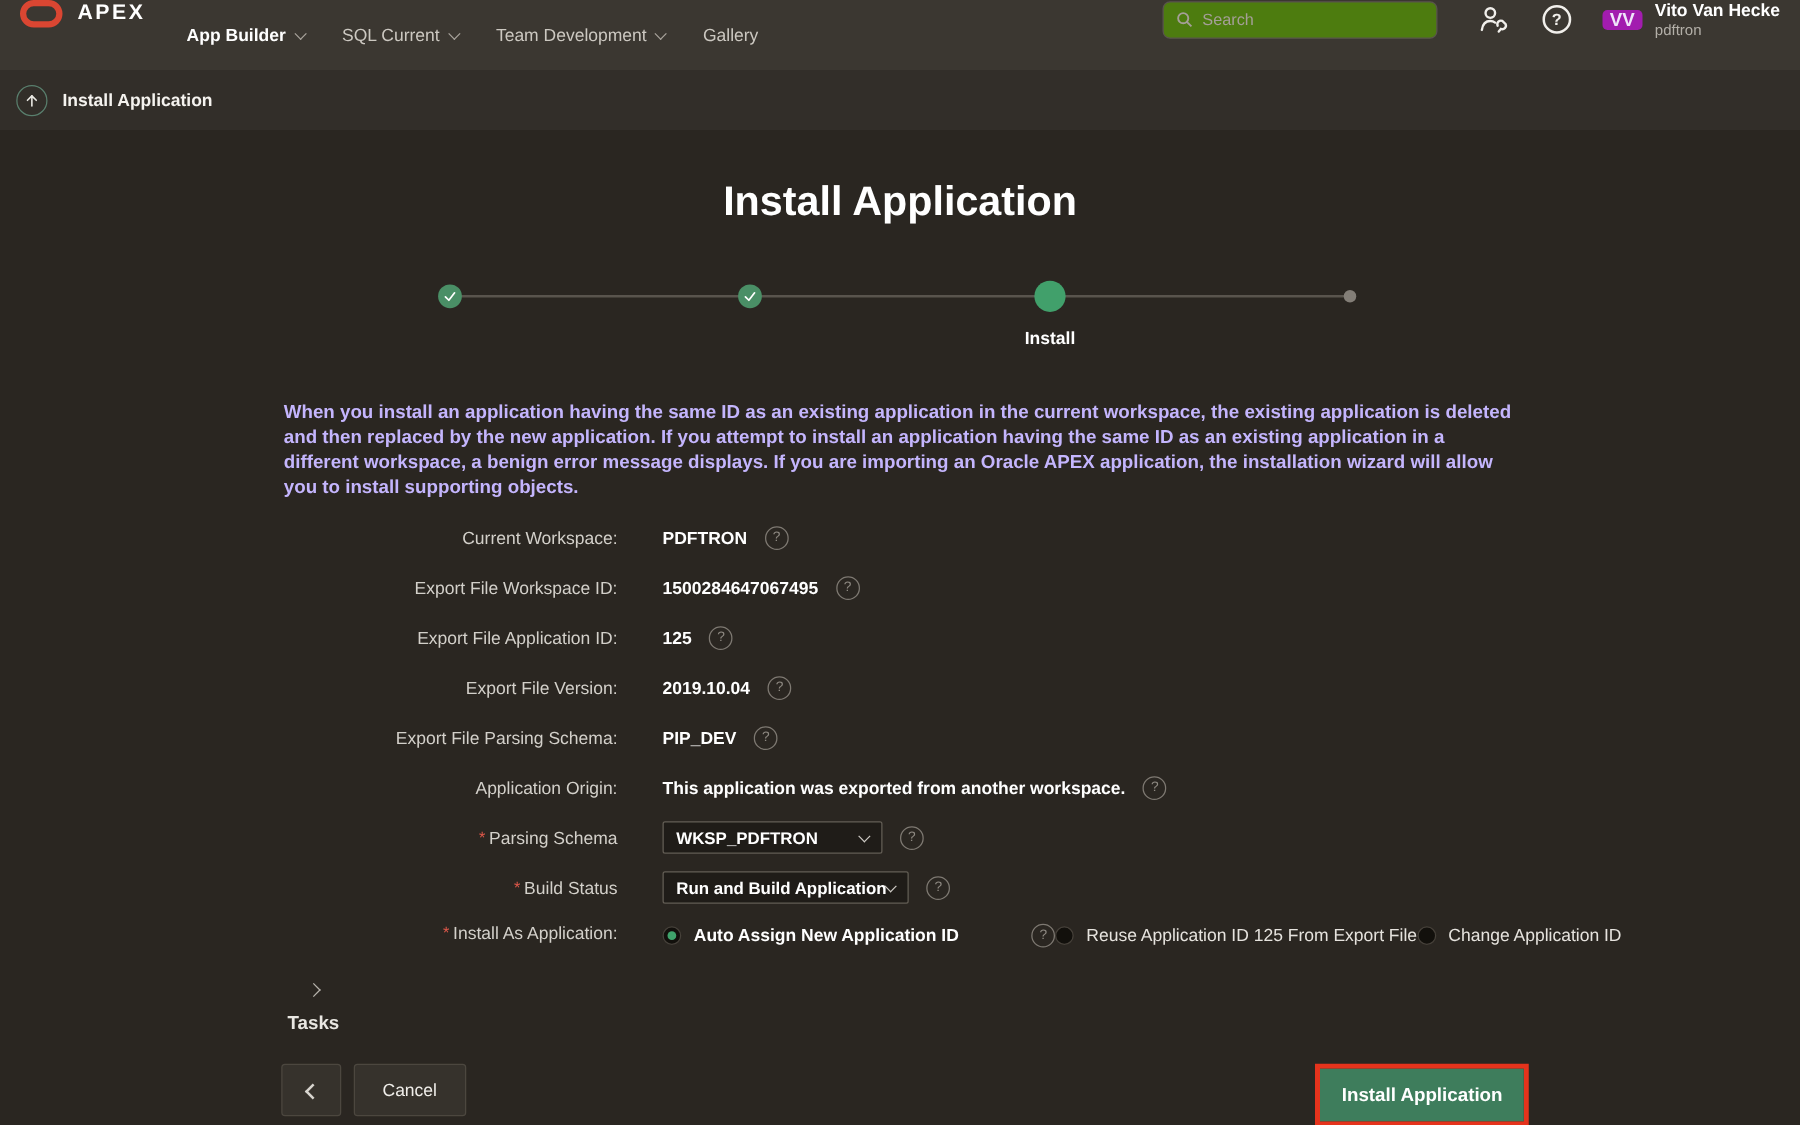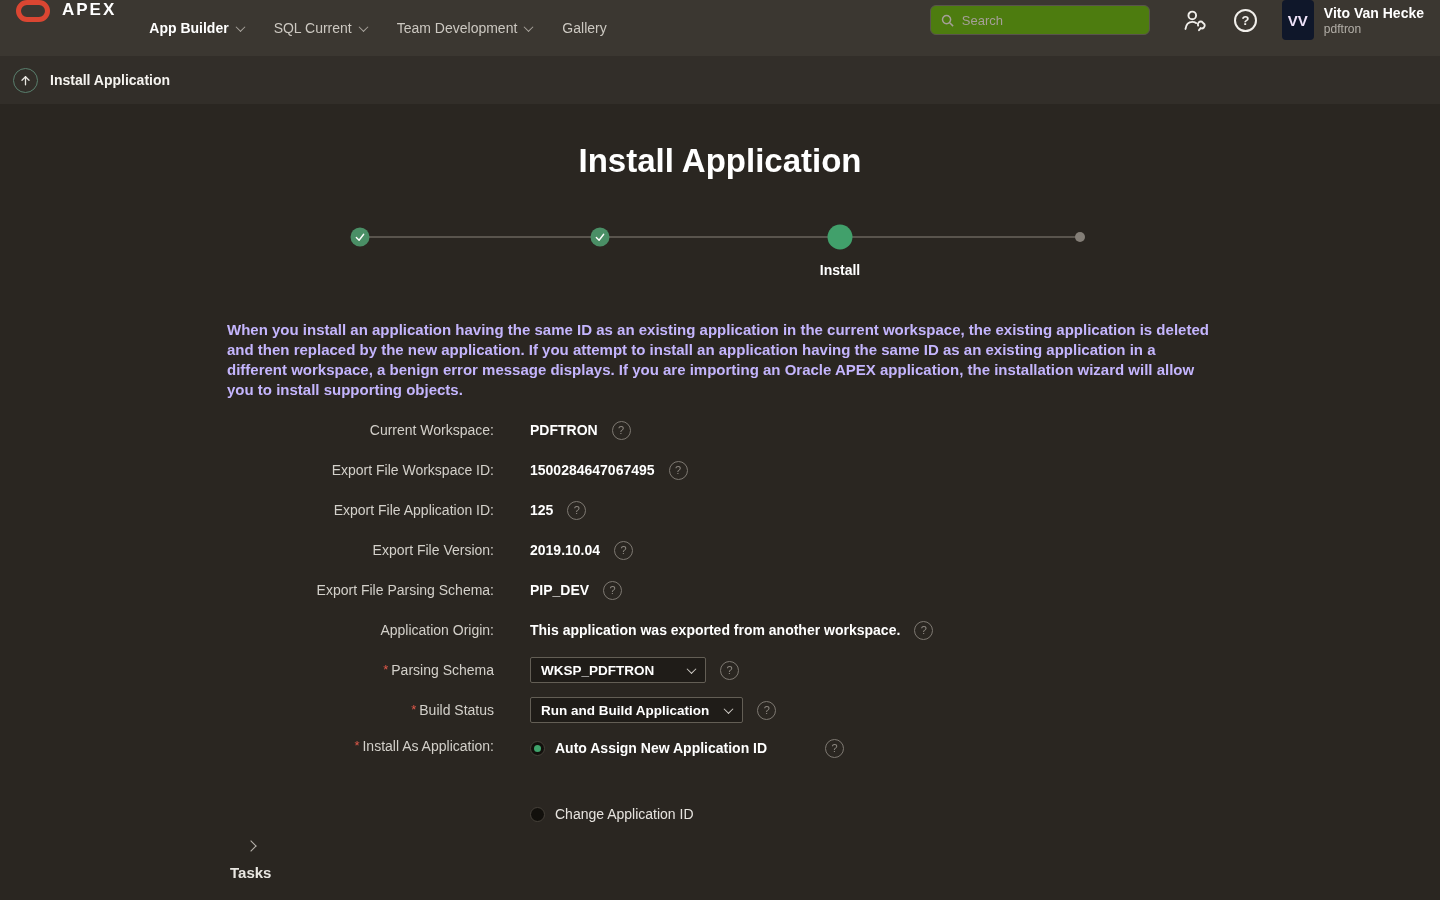--- a/index.html
+++ b/index.html
@@ -64,22 +64,22 @@
     display: grid; place-items: center;
   }
   .help-circle {
     width: 23px; height: 23px; border-radius: 50%;
     border: 2px solid #f1efeb;
     display: grid; place-items: center;
     font-size: 13px; font-weight: bold; color: #f1efeb;
   }
   .user-chip { display: flex; align-items: center; gap: 10px; margin-left: 12px; cursor: pointer; }
   .avatar {
-    width: 32px; height: 40px; border-radius: 4px;
-    background: #0f172a;
+    width: 32px; height: 16px; border-radius: 4px;
+    background: #a21caf;
     display: grid; place-items: center;
     font-size: 15px; font-weight: bold; color: #efe4fa;
   }
   .user-name { font-size: 14px; font-weight: bold; color: #ffffff; line-height: 17px; }
   .user-ws { font-size: 12px; color: #b3afa8; line-height: 14px; }
 
   
   .breadcrumb-bar {
     height: 48px;
     background: #322e29;
@@ -137,28 +137,28 @@
     font-size: 11px; font-weight: normal; color: #8d8881;
     font-family: "Liberation Sans", sans-serif;
     flex: 0 0 auto;
   }
   .select {
     min-width: 176px; height: 26px;
     background: #1f1c18;
     border: 1px solid #635e55;
     border-radius: 2px;
     display: flex; align-items: center; justify-content: space-between;
-    padding: 0 10px; gap: 16px;
+    padding: 0 10px; 
     font-size: 13.5px; font-weight: bold; color: #ffffff;
     cursor: pointer;
   }
   .select .chev-down { border-color: #cfccc6; }
 
   .frow.radios { align-items: flex-start; padding-top: 8px; }
-  .radio-col { display: flex; flex-direction: column; gap: 46px; }
+  .radio-col { display: flex; flex-direction: row; }
   .radio-option { display: flex; align-items: center; gap: 10px; height: 20px; font-size: 14px; color: #e6e3de; cursor: pointer; }
   .radio-option.selected { font-weight: bold; color: #ffffff; }
   .radio {
     width: 15px; height: 15px; border-radius: 50%;
     background: #12100c; border: 1px solid #46413a;
     position: relative; flex: 0 0 auto;
   }
   .radio.on::after {
     content: ""; position: absolute; inset: 3px;
     border-radius: 50%; background: #3fa36b;
@@ -369,20 +369,24 @@
     <div class="frow radios">
       <div class="flabel"><span class="req">*</span><span>Install As Application:</span></div>
       <div class="radio-col">
         <div class="radio-option selected">
           <span class="radio on"></span>
           <span>Auto Assign New Application ID</span>
           <button class="help-icon radio-help">?</button>
         </div>
         <div class="radio-option">
           <span class="radio"></span>
+          <span>Reuse Application ID 125 From Export File</span>
+        </div>
+        <div class="radio-option">
+          <span class="radio"></span>
           <span>Change Application ID</span>
         </div>
       </div>
     </div>
   </div>
 
   <button class="tasks">
     <span class="chev-right"></span>
     <span>Tasks</span>
   </button>

